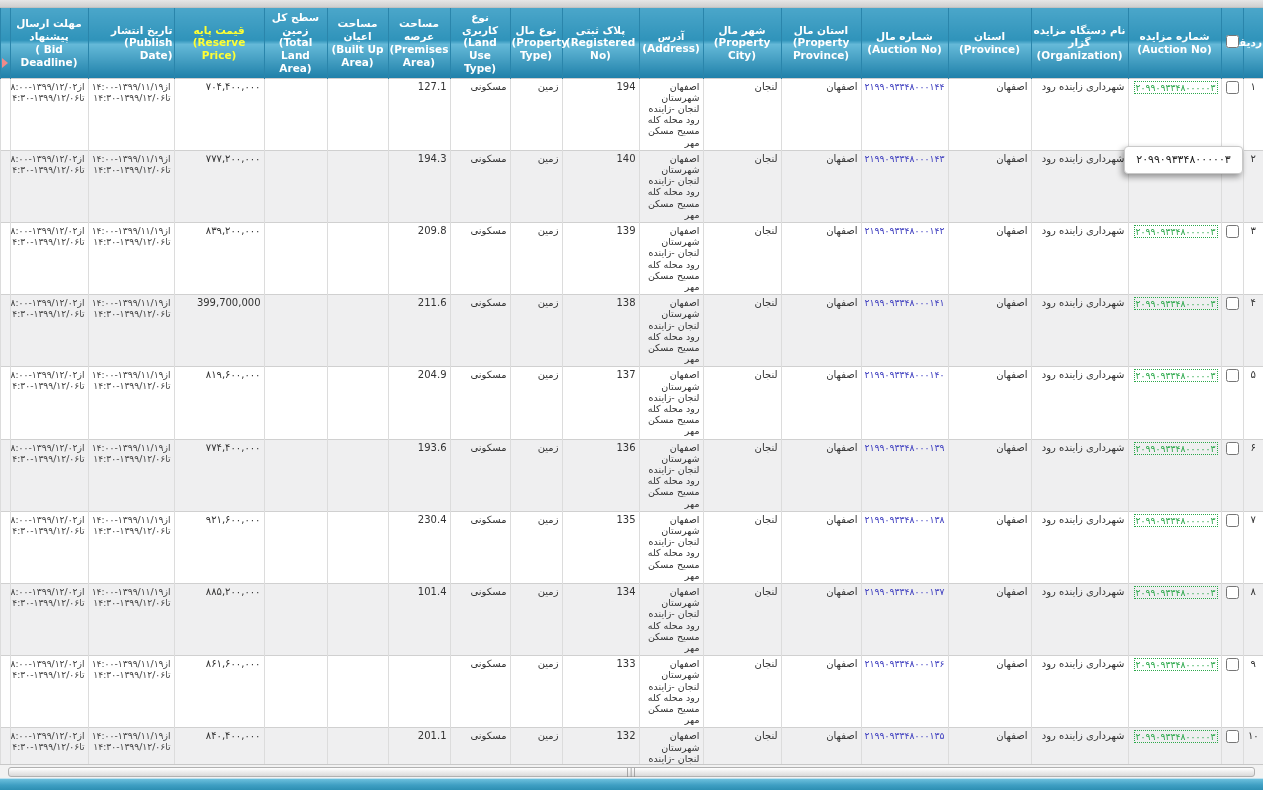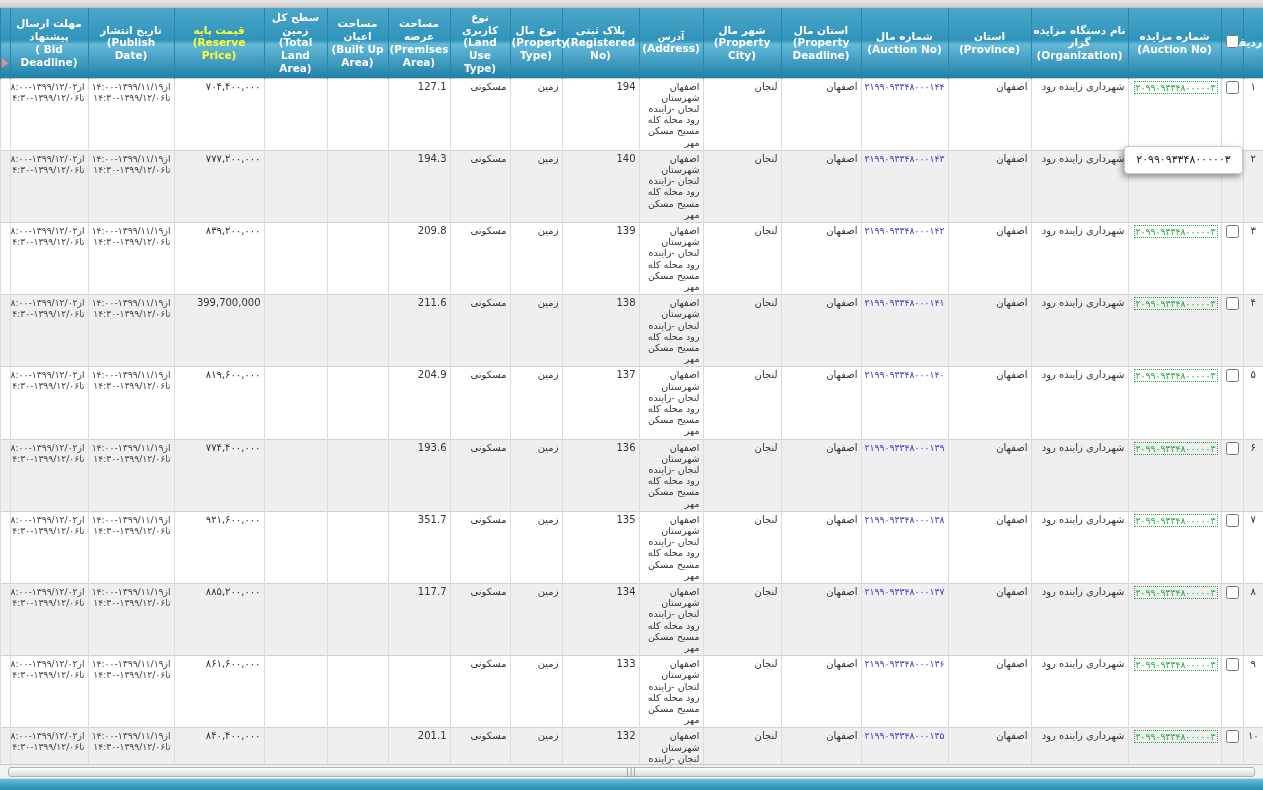--- a/index.html
+++ b/index.html
@@ -38,21 +38,21 @@
   .col-property_province { width:80px; }
   .col-property_city { width:78px; }
   .col-address       { width:64px; font-size:9.5px; line-height:1.18; }
   .col-registered_no { width:77px; }
   .col-property_type { width:52px; }
   .col-land_use      { width:60px; }
   .col-premises_area { width:62px; }
   .col-built_area    { width:61px;margin-left:44px; }
   .col-total_land    { width:63px;margin-left:48px; }
   .col-reserve_price { width:90px; }
-  .col-publish_date  { width:86px; }
+  .col-publish_date  { width:86px;text-align:right; }
   .col-bid_deadline  { width:78px; }
   .col-cut           { width:10px; padding:0; }
 
   .auction-link { display:inline-block; color:#2ba84a; border:1px dotted #2ba84a;
     padding:0 1px; font-size:9.3px; white-space:nowrap; cursor:pointer; }
   .prop-no { color:#4040c0; font-size:9.3px; white-space:nowrap; cursor:pointer; }
   .date-line { font-size:9.2px; color:#444; white-space:nowrap; }
 
   input[type="checkbox"] { width:13px; height:13px; cursor:pointer; }
 
@@ -101,21 +101,21 @@
             <th class="col-province">
               <div class="fa">استان</div>
               <div class="en" dir="ltr">(Province)</div>
             </th>
             <th class="col-property_no">
               <div class="fa">شماره مال</div>
               <div class="en" dir="ltr">(Auction No)</div>
             </th>
             <th class="col-property_province">
               <div class="fa">استان مال</div>
-              <div class="en" dir="ltr">(Property Deadline)</div>
+              <div class="en" dir="ltr">(Property Province)</div>
             </th>
             <th class="col-property_city">
               <div class="fa">شهر مال</div>
               <div class="en" dir="ltr">(Property City)</div>
             </th>
             <th class="col-address">
               <div class="fa">آدرس</div>
               <div class="en" dir="ltr">(Address)</div>
             </th>
             <th class="col-registered_no">
@@ -328,21 +328,21 @@
             <td class="col-auction_no"><span class="auction-link">۲۰۹۹۰۹۳۳۴۸۰۰۰۰۰۳</span></td>
             <td class="col-org">شهرداری زاینده رود</td>
             <td class="col-province">اصفهان</td>
             <td class="col-property_no"><span class="prop-no">۲۱۹۹۰۹۳۳۴۸۰۰۰۱۳۸</span></td>
             <td class="col-property_province">اصفهان</td>
             <td class="col-property_city">لنجان</td>
             <td class="col-address">اصفهان شهرستان لنجان -زاینده رود محله کله مسیح مسکن مهر</td>
             <td class="col-registered_no">135</td>
             <td class="col-property_type">زمین</td>
             <td class="col-land_use">مسکونی</td>
-            <td class="col-premises_area">351.7</td>
+            <td class="col-premises_area">230.4</td>
             <td class="col-built_area"></td>
             <td class="col-total_land"></td>
             <td class="col-reserve_price">۹۲۱,۶۰۰,۰۰۰</td>
             <td class="col-publish_date">
               <div class="date-line">از۱۳۹۹/۱۱/۱۹-۱۴:۰۰</div>
               <div class="date-line">تا۱۳۹۹/۱۲/۰۶-۱۴:۳۰</div>
             </td>
             <td class="col-bid_deadline">
               <div class="date-line">از۱۳۹۹/۱۲/۰۲-۰۸:۰۰</div>
               <div class="date-line">تا۱۳۹۹/۱۲/۰۶-۱۴:۳۰</div>
@@ -355,21 +355,21 @@
             <td class="col-auction_no"><span class="auction-link">۲۰۹۹۰۹۳۳۴۸۰۰۰۰۰۳</span></td>
             <td class="col-org">شهرداری زاینده رود</td>
             <td class="col-province">اصفهان</td>
             <td class="col-property_no"><span class="prop-no">۲۱۹۹۰۹۳۳۴۸۰۰۰۱۳۷</span></td>
             <td class="col-property_province">اصفهان</td>
             <td class="col-property_city">لنجان</td>
             <td class="col-address">اصفهان شهرستان لنجان -زاینده رود محله کله مسیح مسکن مهر</td>
             <td class="col-registered_no">134</td>
             <td class="col-property_type">زمین</td>
             <td class="col-land_use">مسکونی</td>
-            <td class="col-premises_area">117.7</td>
+            <td class="col-premises_area">101.4</td>
             <td class="col-built_area"></td>
             <td class="col-total_land"></td>
             <td class="col-reserve_price">۸۸۵,۲۰۰,۰۰۰</td>
             <td class="col-publish_date">
               <div class="date-line">از۱۳۹۹/۱۱/۱۹-۱۴:۰۰</div>
               <div class="date-line">تا۱۳۹۹/۱۲/۰۶-۱۴:۳۰</div>
             </td>
             <td class="col-bid_deadline">
               <div class="date-line">از۱۳۹۹/۱۲/۰۲-۰۸:۰۰</div>
               <div class="date-line">تا۱۳۹۹/۱۲/۰۶-۱۴:۳۰</div>

